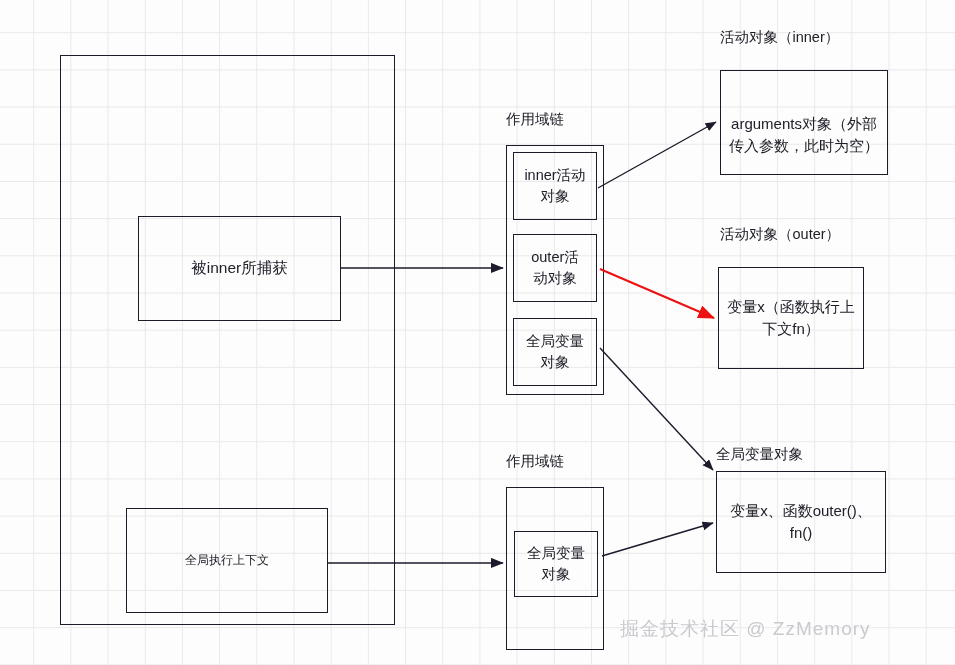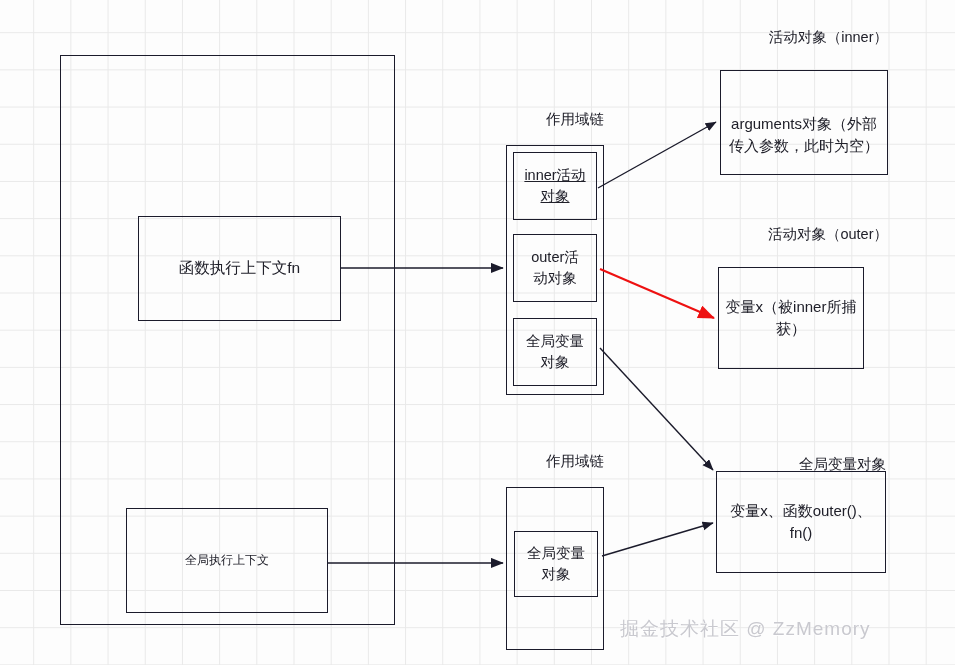--- a/index.html
+++ b/index.html
@@ -34,21 +34,21 @@
     align-items: center;
     justify-content: center;
     text-align: center;
     line-height: 1.45;
     white-space: pre-wrap;
     color: #20202a;
   }
   .caption {
     position: absolute;
     box-sizing: border-box;
-    text-align: right;
+    text-align: left;
     font-size: 14.5px;
     color: #20202a;
     white-space: nowrap;
   }
   #svg-arrows {
     position: absolute;
     left: 0;
     top: 0;
     width: 955px;
     height: 665px;
@@ -73,30 +73,30 @@
   }
 </style>
 </head>
 <body>
 
 <div id="canvas">
 
   <div class="box" style="left:60px; top:55px; width:335px; height:570px;"></div>
 
   <div class="box" style="left:138px; top:216px; width:203px; height:105px;"></div>
-  <div class="lbl" style="left:138px; top:216px; width:203px; height:105px; font-size:15.5px;">函数执行上下文fn</div>
+  <div class="lbl" style="left:138px; top:216px; width:203px; height:105px; font-size:15.5px;">被inner所捕获</div>
 
   <div class="box" style="left:126px; top:508px; width:202px; height:105px;"></div>
   <div class="lbl" style="left:126px; top:508px; width:202px; height:105px; font-size:12px;font-family:Liberation Serif, serif;">全局执行上下文</div>
 
   <div class="caption" style="left:506px; top:110px; width:98px;">作用域链</div>
   <div class="box" style="left:506px; top:145px; width:98px; height:250px;"></div>
 
   <div class="box" style="left:513px; top:152px; width:84px; height:68px;"></div>
-  <div class="lbl" style="left:513px; top:152px; width:84px; height:68px; font-size:14.5px;text-decoration:underline;">inner活动
+  <div class="lbl" style="left:513px; top:152px; width:84px; height:68px; font-size:14.5px;">inner活动
 对象</div>
 
   <div class="box" style="left:513px; top:234px; width:84px; height:68px;"></div>
   <div class="lbl" style="left:513px; top:234px; width:84px; height:68px; font-size:14.5px;">outer活
 动对象</div>
 
   <div class="box" style="left:513px; top:318px; width:84px; height:68px;"></div>
   <div class="lbl" style="left:513px; top:318px; width:84px; height:68px; font-size:14.5px;">全局变量
 对象</div>
 
@@ -106,23 +106,23 @@
   <div class="box" style="left:514px; top:531px; width:84px; height:66px;"></div>
   <div class="lbl" style="left:514px; top:531px; width:84px; height:66px; font-size:14.5px;">全局变量
 对象</div>
 
   <div class="caption" style="left:720px; top:28px; width:168px;">活动对象（inner）</div>
   <div class="box" style="left:720px; top:70px; width:168px; height:105px;"></div>
   <div class="lbl" style="left:726px; top:82px; width:156px; height:105px; font-size:15px;">arguments对象（外部传入参数，此时为空）</div>
 
   <div class="caption" style="left:720px; top:225px; width:168px;">活动对象（outer）</div>
   <div class="box" style="left:718px; top:267px; width:146px; height:102px;"></div>
-  <div class="lbl" style="left:722px; top:267px; width:138px; height:102px; font-size:15px;">变量x（被inner所捕获）</div>
+  <div class="lbl" style="left:722px; top:267px; width:138px; height:102px; font-size:15px;">变量x（函数执行上下文fn）</div>
 
-  <div class="caption" style="left:716px; top:445px; width:170px;margin-top:10px;">全局变量对象</div>
+  <div class="caption" style="left:716px; top:445px; width:170px;">全局变量对象</div>
   <div class="box" style="left:716px; top:471px; width:170px; height:102px;"></div>
   <div class="lbl" style="left:720px; top:471px; width:162px; height:102px; font-size:15px;">变量x、函数outer()、fn()</div>
 
   <svg id="svg-arrows" viewBox="0 0 955 665">
     <defs>
       <marker id="ah-dark" markerWidth="9" markerHeight="9" refX="7.5" refY="3.2" orient="auto" markerUnits="strokeWidth">
         <path d="M0,0 L8,3.2 L0,6.4 z" fill="#1b1b2b"></path>
       </marker>
       <marker id="ah-red" markerWidth="9" markerHeight="9" refX="7.5" refY="3.2" orient="auto" markerUnits="strokeWidth">
         <path d="M0,0 L8,3.2 L0,6.4 z" fill="#ee1111"></path>

